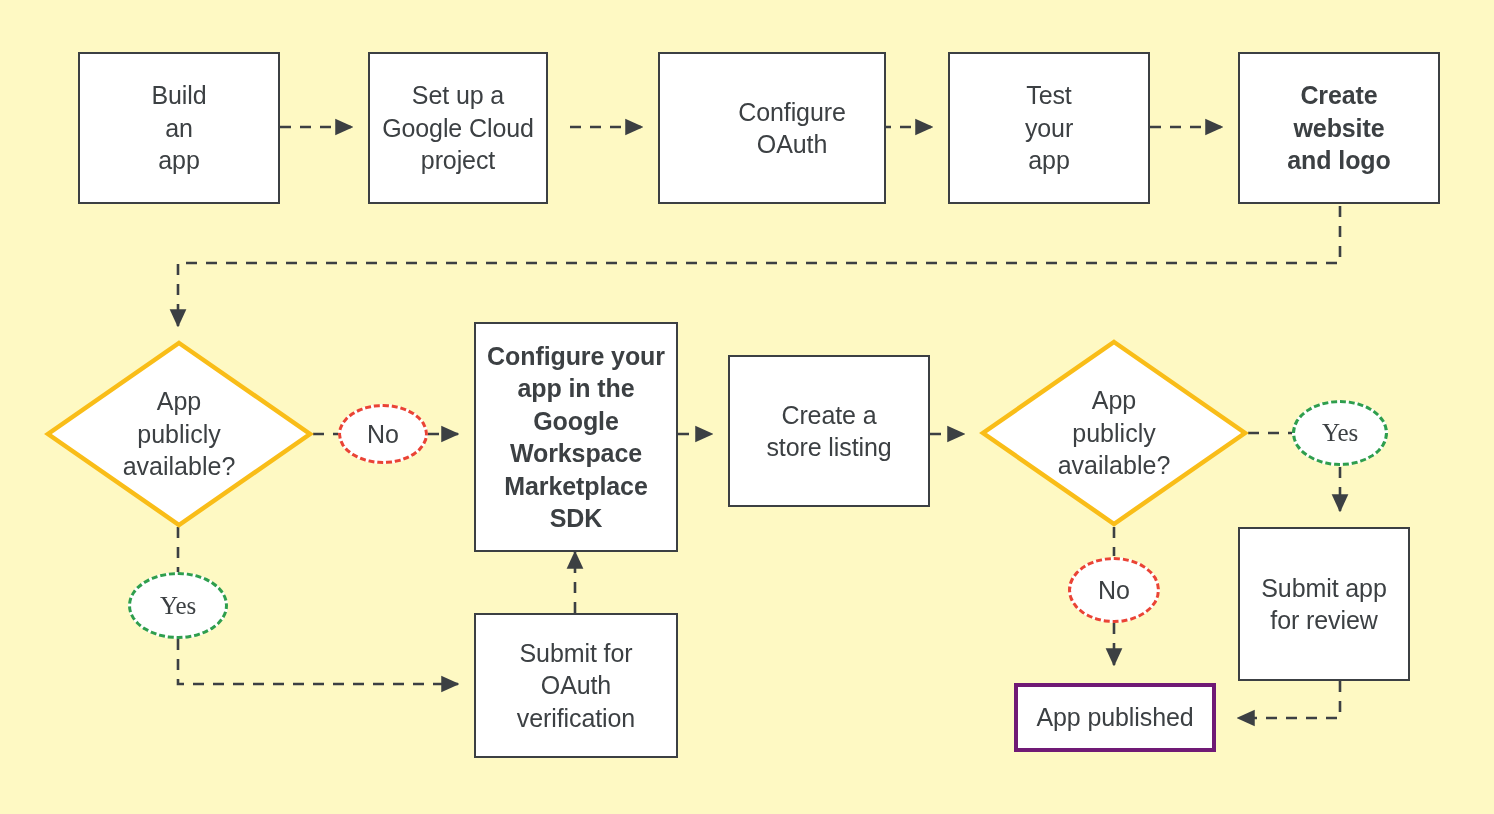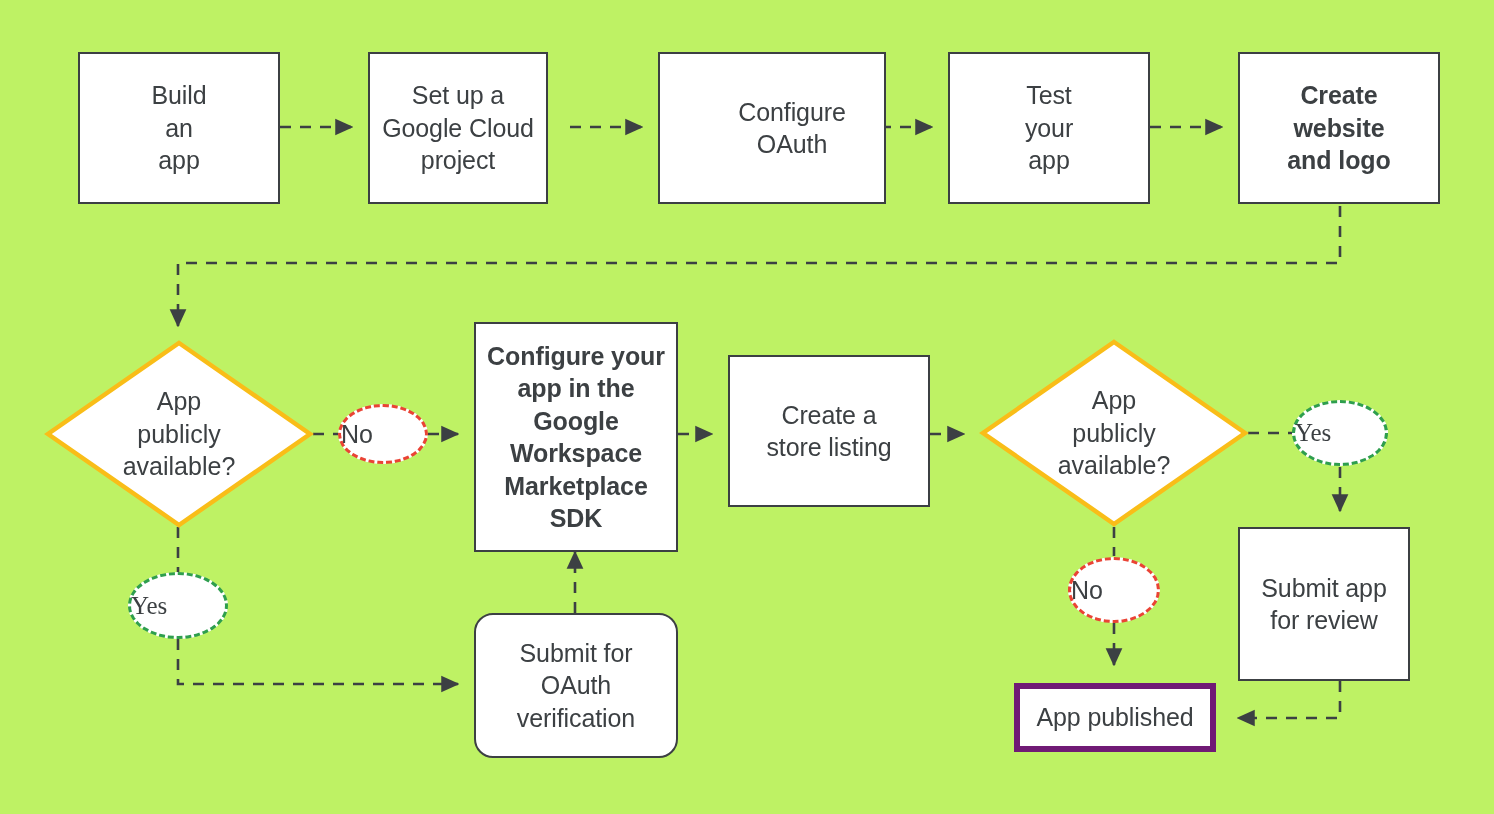--- a/index.html
+++ b/index.html
@@ -9,21 +9,21 @@
     background: #ffffff;
   }
   body {
     font-family: "Liberation Sans", sans-serif;
     -webkit-font-smoothing: antialiased;
   }
   #canvas {
     position: relative;
     width: 1494px;
     height: 814px;
-    background: #bef264;
+    background: #fef9c3;
     overflow: hidden;
   }
   #edges {
     position: absolute;
     left: 0;
     top: 0;
     width: 1494px;
     height: 814px;
     pointer-events: none;
   }
@@ -37,21 +37,21 @@
     color: #3c4043;
     background: #ffffff;
   }
   .proc {
     border: 2.5px solid #3c4043;
     font-size: 25px;
     line-height: 1.30;
     letter-spacing: -0.1px;
   }
   .proc.terminal {
-    border: 6px solid #701a75;
+    border: 4px solid #701a75;
   }
   .proc .label {
     padding: 0 6px;
     white-space: pre-line;
   }
   .diamond-wrap {
     position: absolute;
   }
   .diamond-wrap svg {
     position: absolute;
@@ -73,21 +73,21 @@
     line-height: 1.30;
     color: #3c4043;
     white-space: pre-line;
     pointer-events: none;
   }
   .edge-label {
     position: absolute;
     box-sizing: border-box;
     display: flex;
     align-items: center;
-    justify-content: flex-start;
+    justify-content: center;
     border-radius: 50%;
     background: #ffffff;
     font-size: 25px;
     color: #3c4043;
     letter-spacing: -0.1px;
   }
   .edge-label.yes {
     border: 3px dashed #2e9e4e;
     font-family: Liberation Serif, serif;
   }
@@ -194,21 +194,21 @@
 Workspace
 Marketplace
 SDK</span>
   </div>
 
   <div class="node proc" style="left:728px; top:355px; width:202px; height:152px;">
     <span class="label">Create a
 store listing</span>
   </div>
 
-  <div class="node proc" style="left:474px; top:613px; width:204px; height:145px;border-radius:19px;">
+  <div class="node proc" style="left:474px; top:613px; width:204px; height:145px;">
     <span class="label">Submit for
 OAuth
 verification</span>
   </div>
 
   <div class="diamond-wrap" style="left:980px; top:339px; width:268px; height:188px;">
     <svg width="268" height="188" viewBox="0 0 268 188">
       <polygon points="134,3 265,94 134,185 3,94" fill="#ffffff" stroke="#f9bd18" stroke-width="4.5" stroke-linejoin="miter"></polygon>
     </svg>
     <div class="diamond-label">App

